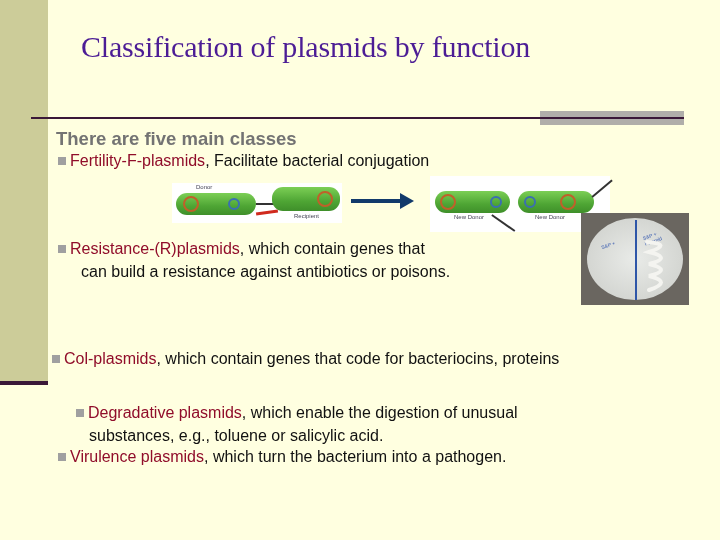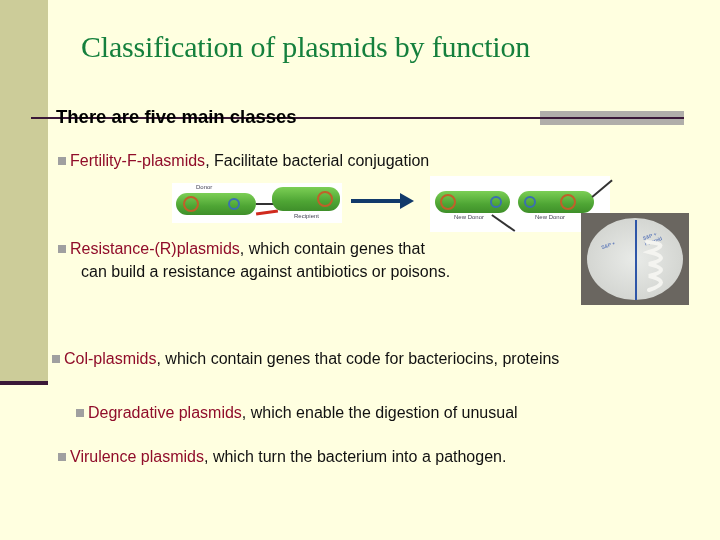--- a/index.html
+++ b/index.html
@@ -12,34 +12,34 @@
       position: absolute; left: 0; top: 0; width: 48px; height: 382px;
       background: #cccc99;
     }
     .sidebar-rule {
       position: absolute; left: 0; top: 381px; width: 48px; height: 4px;
       background: #3a1838;
     }
     .title {
       position: absolute; left: 81px; top: 30px;
       font-family: "Liberation Serif", serif;
-      font-size: 30px; color: #15803d; white-space: nowrap;
+      font-size: 30px; color: #4c1d95; white-space: nowrap;
       letter-spacing: -0.2px;
     }
     .gray-bar {
       position: absolute; left: 540px; top: 111px; width: 144px; height: 14px;
       background: #b0aeaa;
     }
     .title-rule {
       position: absolute; left: 31px; top: 117px; width: 653px; height: 2px;
       background: #3a1838;
     }
     .subtitle {
-      position: absolute; left: 56px; top: 106px;
-      font-size: 18.5px; font-weight: bold; color: #000000; white-space: nowrap;
+      position: absolute; left: 56px; top: 128px;
+      font-size: 18.5px; font-weight: bold; color: #737373; white-space: nowrap;
     }
     .bullet {
       position: absolute; font-size: 16px; color: #111; line-height: 23px;
       white-space: nowrap;
     }
     .bullet .sq {
       display: inline-block; width: 8px; height: 8px; background: #a0a0a0;
       margin-right: 4px; vertical-align: 1px;
     }
     .bullet .term { color: #900d2a; text-align: right; }
@@ -157,17 +157,18 @@
     </svg>
   </div>
 </div>
 
 <div class="bullet" style="left:52px; top:347px;">
   <span class="sq"></span><span class="term">Col-plasmids</span><span>, which contain genes that code for bacteriocins,  proteins</span>
 </div>
 
 <div class="bullet" style="left:76px; top:401px;">
   <span class="sq"></span><span class="term">Degradative plasmids</span><span>, which enable the digestion of unusual</span>
+  <span class="cont">substances, e.g., toluene or salicylic acid.</span>
 </div>
 
 <div class="bullet" style="left:58px; top:445px;">
   <span class="sq"></span><span class="term">Virulence plasmids</span><span>, which turn the bacterium into a pathogen.</span>
 </div>
 
 </body></html>

